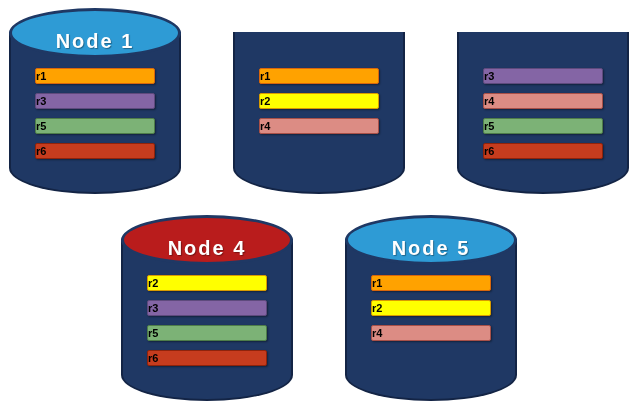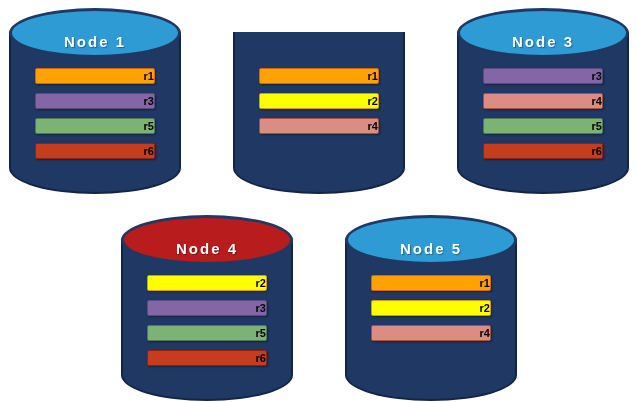--- a/index.html
+++ b/index.html
@@ -50,40 +50,40 @@
     box-sizing: border-box;
     border: 3px solid;
     display: flex;
     align-items: center;
     justify-content: center;
     z-index: 2;
   }
   .node-label {
     color: #ffffff;
     font-weight: bold;
-    font-size: 15px;
+    font-size: 20px;
     letter-spacing: 2px;
     text-shadow: 1px 1px 1px rgba(0,0,0,0.35);
     white-space: pre;
     margin-top: 16px;
   }
   .bars {
     position: absolute;
     left: 26px;
     right: 26px;
     top: 60px;
     z-index: 3;
   }
   .replica-bar {
     height: 14px;
     line-height: 14px;
     margin-bottom: 9px;
     border: 1px solid;
     border-radius: 2px;
-    text-align: right;
+    text-align: left;
     font-size: 11px;
     font-weight: bold;
     color: #000000;
     box-shadow: 1px 1px 2px rgba(0,0,0,0.4);
   }
 </style>
 </head>
 <body>
 
 <div id="diagram">
@@ -103,23 +103,20 @@
       <div class="node">
         <div class="node-body" style="background: rgb(31, 56, 100);"></div>
         <div class="bars">
           <div class="replica-bar" style="background: rgb(255, 162, 0); border-color: rgb(216, 102, 12);">r1</div>
           <div class="replica-bar" style="background: rgb(255, 255, 0); border-color: rgb(216, 155, 0);">r2</div>
           <div class="replica-bar" style="background: rgb(220, 140, 132); border-color: rgb(168, 80, 72);">r4</div>
         </div>
       </div>
       <div class="node">
         <div class="node-body" style="background: rgb(31, 56, 100);"></div>
-        <div class="node-top" style="background: rgb(46, 155, 213); border-color: rgb(31, 56, 100);">
-          <span class="node-label">Node 3</span>
-        </div>
         <div class="bars">
           <div class="replica-bar" style="background: rgb(132, 101, 165); border-color: rgb(94, 74, 125);">r3</div>
           <div class="replica-bar" style="background: rgb(220, 140, 132); border-color: rgb(168, 80, 72);">r4</div>
           <div class="replica-bar" style="background: rgb(124, 178, 118); border-color: rgb(78, 125, 73);">r5</div>
           <div class="replica-bar" style="background: rgb(198, 60, 30); border-color: rgb(143, 35, 11);">r6</div>
         </div>
       </div>
     </div>
   <div class="node-row bottom">
       <div class="node">

